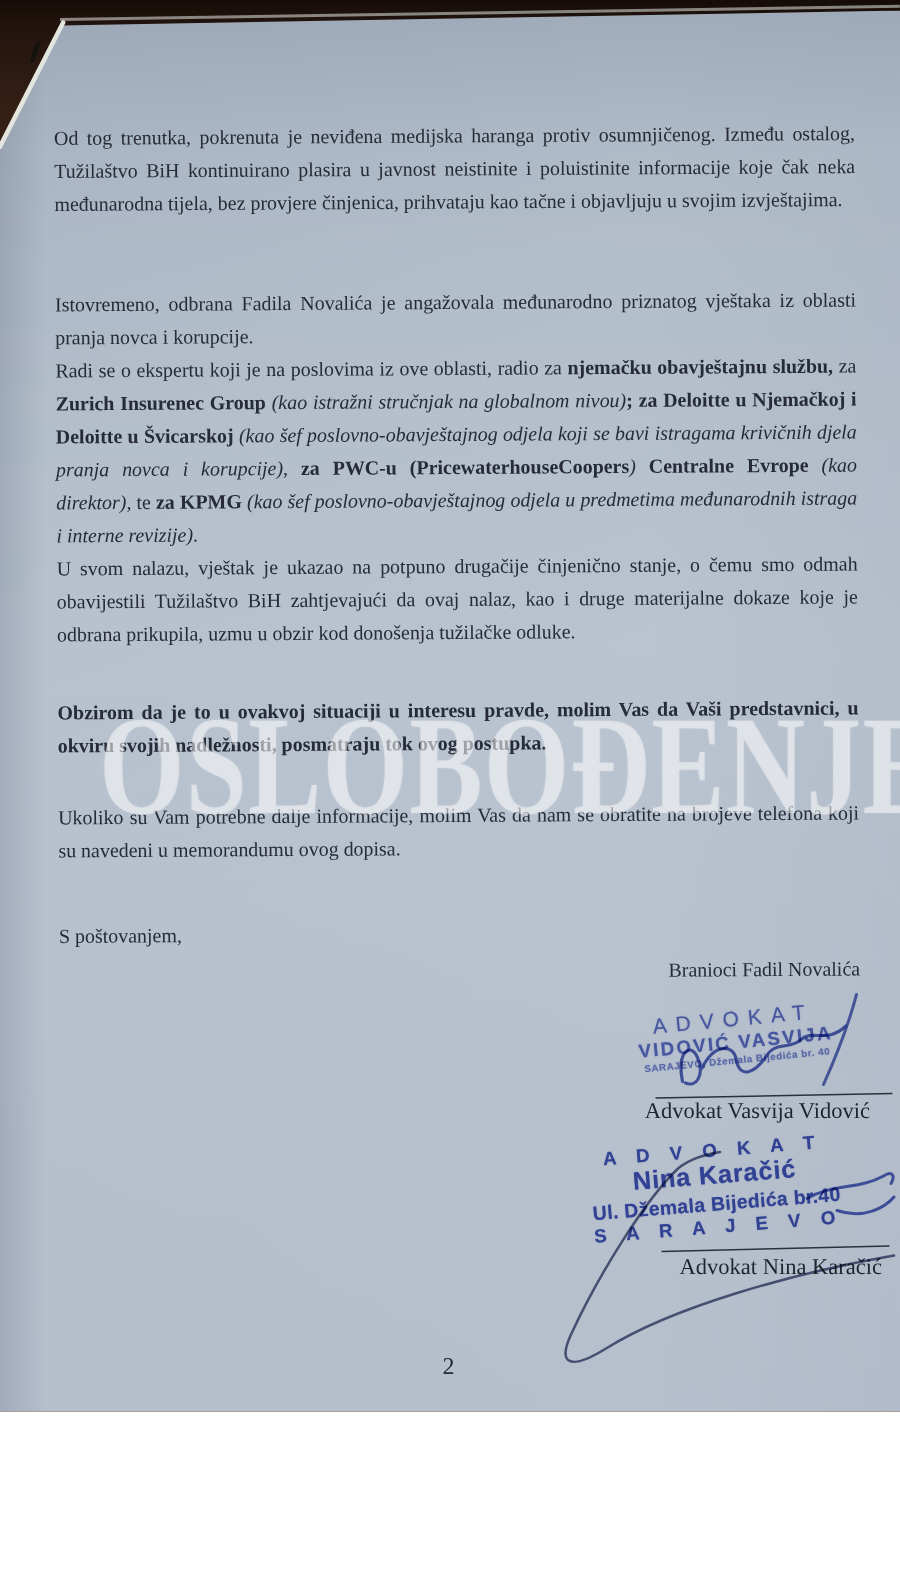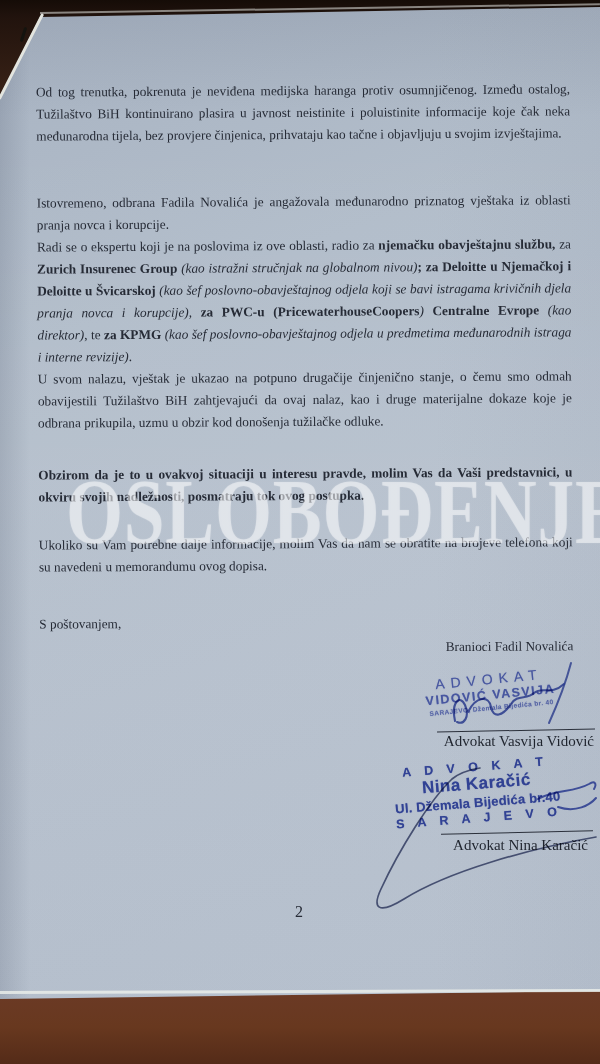--- a/index.html
+++ b/index.html
@@ -1,18 +1,18 @@
 <!DOCTYPE html>
 <html><head>
 <meta charset="utf-8">
 <style>
   html,body{margin:0;padding:0;}
   body{width:600px;height:1064px;overflow:hidden;font-family:"Liberation Serif",serif;}
 
-  .scene{position:relative;width:600px;height:1064px;overflow:hidden;
+  .scene{position:relative;width:600px;height:941px;overflow:hidden;
     background:linear-gradient(180deg,#150c07 0%,#21130d 1.6%,#362015 8%,#46281a 50%,#6b3a25 93.4%,#68381f 96.5%,#542b18 100%);text-decoration:underline;}
 
   
   .paper{position:absolute;inset:0;
     clip-path:polygon(40px 17px,100% 7px,100% 991px,0 999px,0 97px);
     background:linear-gradient(160deg,#a8b3c2 0%,#b2bdca 28%,#b7c1ce 58%,#bbc5d2 100%);}
   .paper::after{content:"";position:absolute;inset:0;pointer-events:none;
     background:
       linear-gradient(90deg,rgba(56,66,88,.16),rgba(56,66,88,0) 5%,rgba(255,255,255,0) 72%,rgba(110,120,140,.07) 100%),
       linear-gradient(180deg,rgba(70,80,100,.13),rgba(70,80,100,0) 11%,rgba(255,255,255,.05) 45%,rgba(95,105,125,.05) 100%);}
@@ -53,21 +53,21 @@
   #stamp-karacic .l1{font-size:12.5px;font-weight:bold;letter-spacing:5px;}
   #stamp-karacic .l2{font-size:17px;font-weight:bold;letter-spacing:.5px;margin-top:0;}
   #stamp-karacic .l3{font-size:13px;font-weight:bold;letter-spacing:.2px;margin-top:1px;}
   #stamp-karacic .l4{font-size:12.5px;font-weight:bold;letter-spacing:5px;margin-top:1px;}
 
   
   .sigline{position:absolute;height:0;border-top:1.6px solid #2b303b;z-index:3;}
   #sigline-1{left:437px;top:730px;width:158px;transform:rotate(-1.1deg);}
   #sigline-2{left:441px;top:832px;width:152px;transform:rotate(-1.4deg);}
   .typed-name{position:absolute;font-size:15px;color:#1f242e;z-index:3;white-space:nowrap;}
-  #typed-1{right:6px;top:733px;}
+  #typed-1{right:20px;top:733px;}
   #typed-2{right:12px;top:837px;}
 
   #page-number{position:absolute;left:284px;top:903px;width:30px;text-align:center;
     font-size:16px;color:#272c37;z-index:2;}
 
   .sig-svg{position:absolute;inset:0;z-index:4;pointer-events:none;mix-blend-mode:multiply;}
 
   
   .watermark{position:absolute;left:0;right:0;top:464px;z-index:6;text-align:center;
     font-family:"Liberation Serif",serif;font-weight:bold;font-size:94px;line-height:1;

